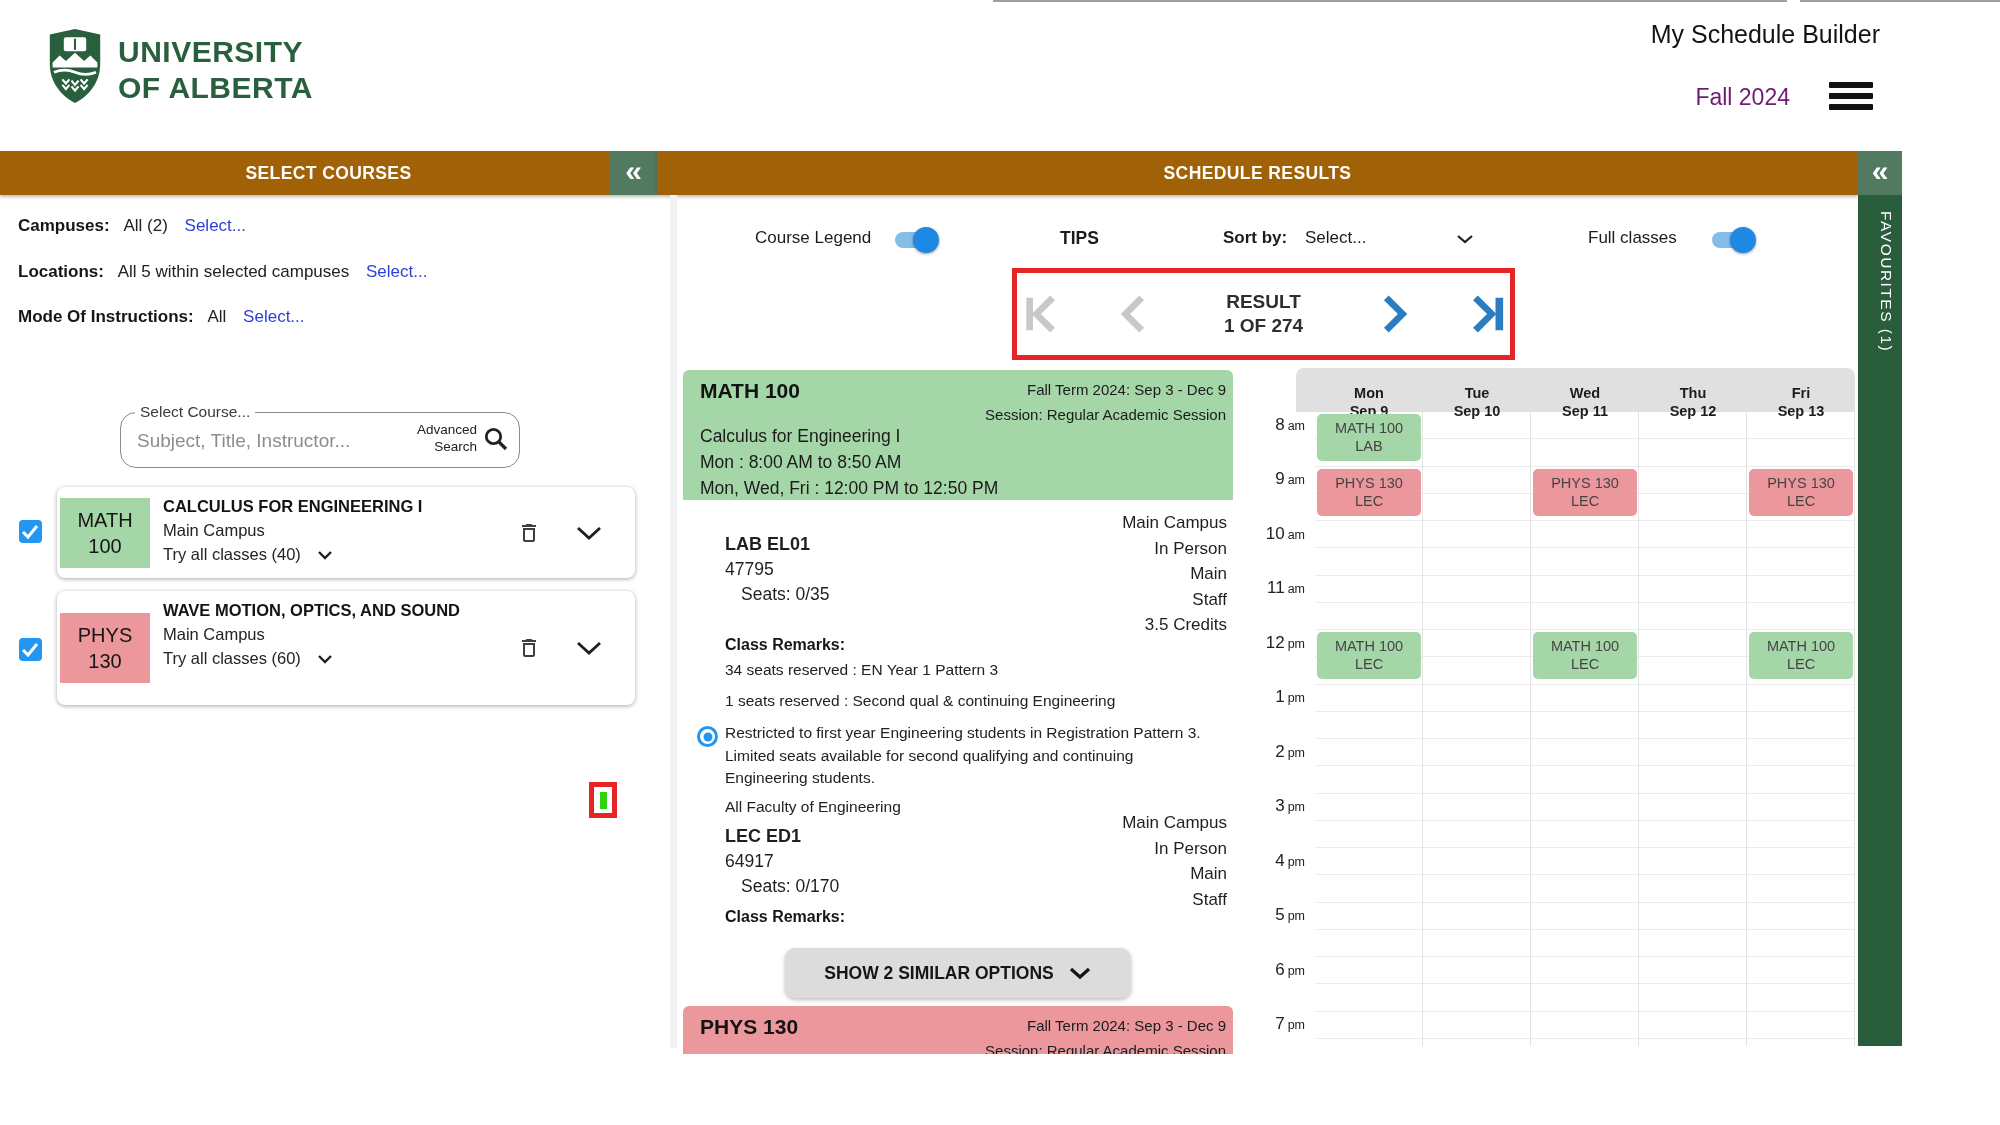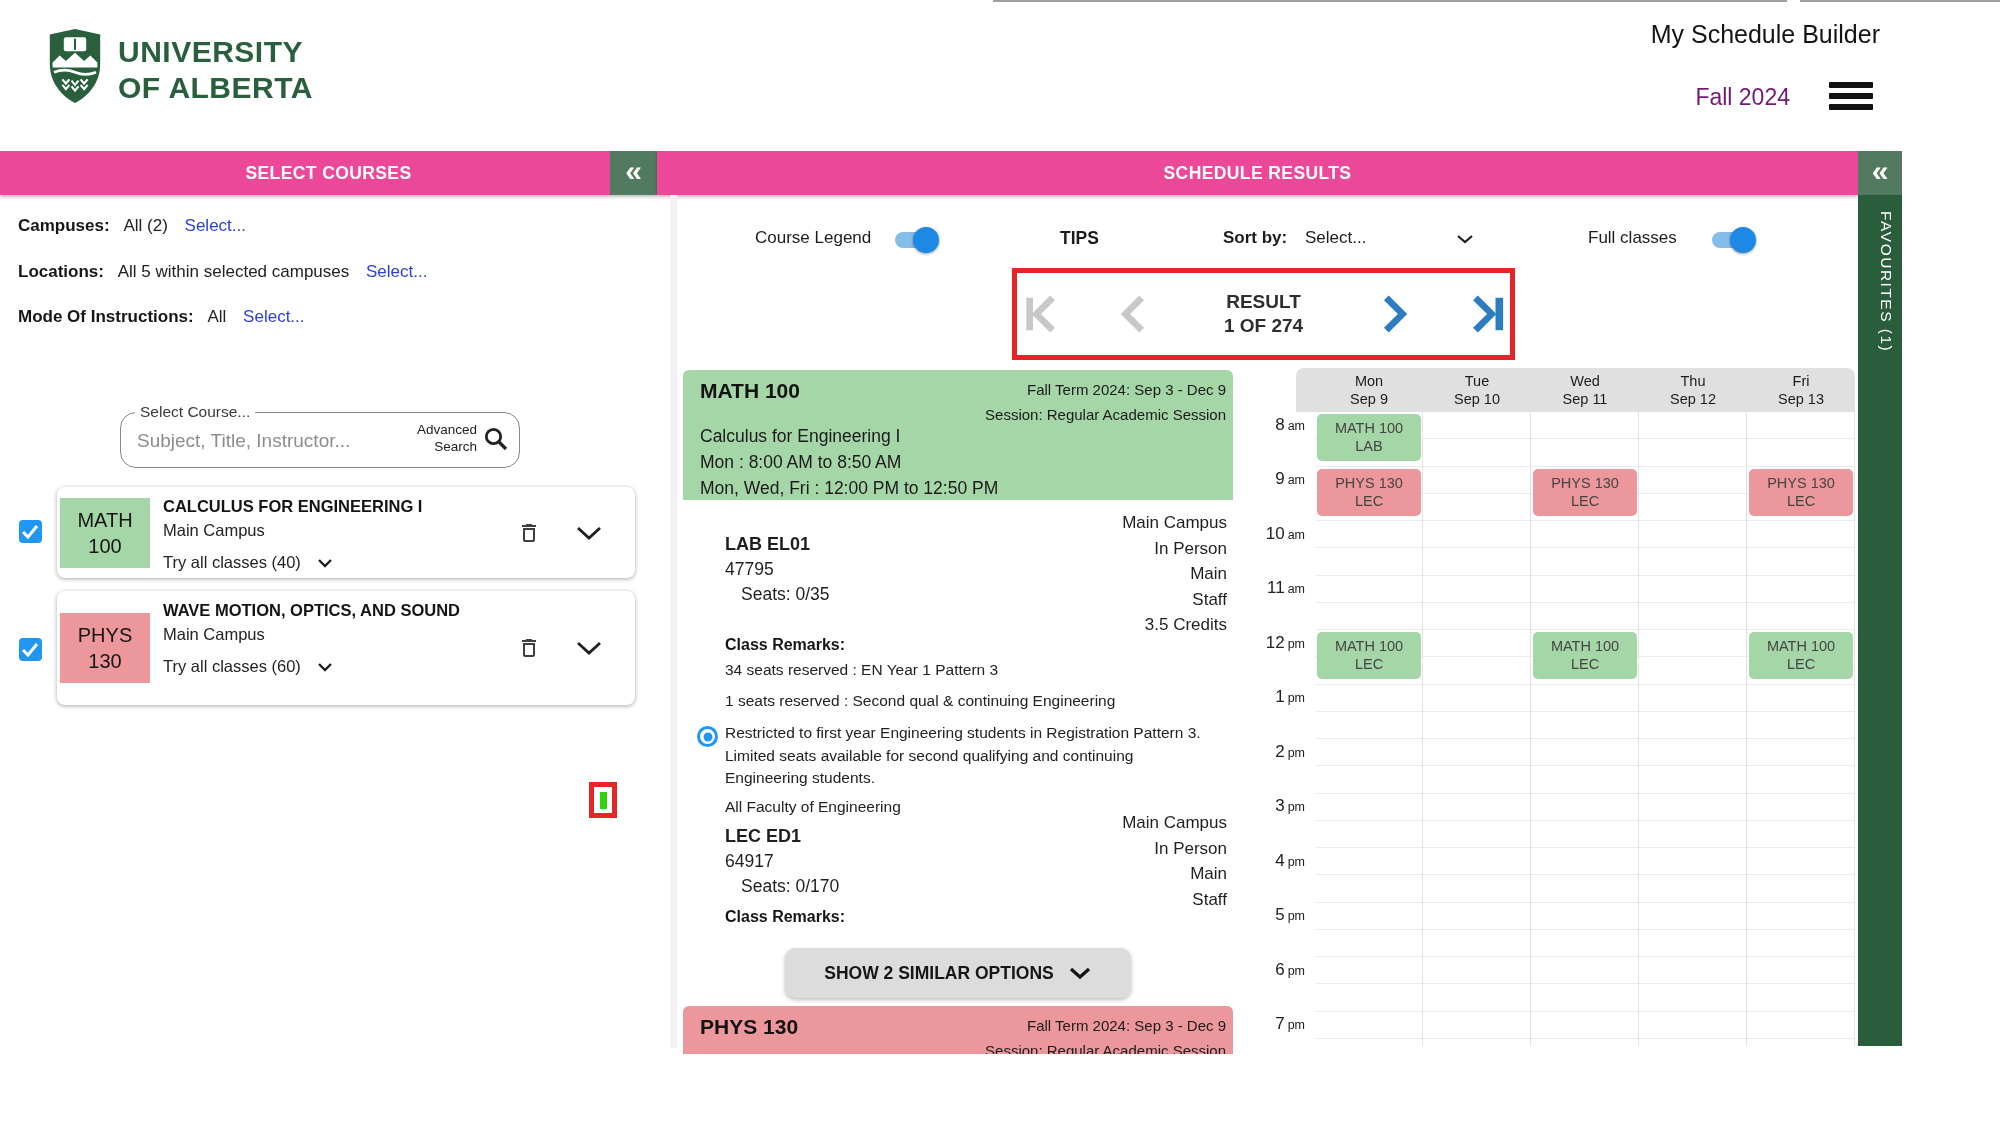--- a/index.html
+++ b/index.html
@@ -12,21 +12,21 @@
   .topline.b{left:1800px;width:200px;}
   .shield{position:absolute;left:47px;top:26px;width:56px;height:80px;}
   .logo-text{position:absolute;left:118px;top:34px;font-weight:bold;font-size:30px;line-height:36px;
              color:#2a5f3e;letter-spacing:0.5px;}
   .app-title{position:absolute;left:1620px;top:20px;width:260px;font-size:25px;color:#141414;text-align:right;}
   .term-label{position:absolute;left:1660px;top:84px;width:130px;font-size:23px;color:#701a75;text-align:right;}
   .hamburger{position:absolute;left:1829px;top:82px;width:44px;height:32px;cursor:pointer;}
   .hamburger div{height:6px;background:#111;border-radius:1px;margin-bottom:5px;}
 
   
-  .bar{position:absolute;top:151px;height:44px;background:#ec4899;color:#fff;
+  .bar{position:absolute;top:151px;height:44px;background:#a16207;color:#fff;
        display:flex;align-items:center;justify-content:center;
        font-size:17.5px;font-weight:bold;letter-spacing:0.4px;box-shadow:0 2px 3px rgba(0,0,0,0.25);}
   .bar.left{left:0;width:657px;}
   .bar.right{left:657px;width:1201px;}
   .collapse-btn{position:absolute;top:151px;width:47px;height:44px;background:#527a60;color:#fff;
                 display:flex;align-items:center;justify-content:center;font-size:30px;font-weight:bold;
                 cursor:pointer;line-height:1;padding-bottom:4px;box-sizing:border-box;}
   .collapse-btn.lpanel{left:610px;}
   .collapse-btn.fav{left:1858px;width:44px;}
   .fav-bar{position:absolute;left:1858px;top:195px;width:44px;height:851px;background:#2a5d3c;}
@@ -54,21 +54,21 @@
   .ccard.math{top:487px;height:91px;}
   .ccard.phys{top:591px;height:114px;}
   .badge{position:absolute;left:3px;top:50%;transform:translateY(-50%);width:90px;height:70px;
          display:flex;flex-direction:column;align-items:center;justify-content:center;
          font-size:20px;color:#161616;line-height:26px;}
   .badge.green{background:#a5d6a7;}
   .badge.red{background:#ec979c;}
   .cbody{position:absolute;left:106px;top:9px;width:350px;}
   .ctitle{font-weight:bold;font-size:16.5px;color:#141414;line-height:21px;}
   .ccampus{font-size:16.5px;color:#232323;margin-top:4px;}
-  .ctry{font-size:16.5px;color:#232323;margin-top:13px;display:flex;align-items:center;cursor:pointer;}
+  .ctry{font-size:16.5px;color:#232323;margin-top:5px;display:flex;align-items:center;cursor:pointer;}
   .ctry svg{margin-left:16px;}
   .card-trash{position:absolute;right:94px;top:50%;transform:translateY(-50%);width:24px;height:26px;cursor:pointer;}
   .card-expand{position:absolute;right:32px;top:50%;transform:translateY(-50%);width:28px;height:16px;cursor:pointer;}
   .checkbox{position:absolute;left:19px;width:23px;height:23px;background:#2196f3;border-radius:4px;cursor:pointer;}
   .checkbox.cb1{top:520px;} .checkbox.cb2{top:638px;}
 
   .mini-red-box{position:absolute;left:589px;top:782px;width:18px;height:26px;border:5px solid #e52528;
                 background:#fff;display:flex;align-items:center;justify-content:center;}
   .mini-green-bar{width:7px;height:17px;background:#2fd20c;}
   .lpanel-scroll{position:absolute;left:670px;top:195px;width:7px;height:853px;background:#f2f2f2;}
@@ -120,22 +120,22 @@
   .radio-text{margin-left:28px;font-size:15.5px;line-height:22.5px;color:#222;width:480px;}
   .radio-fac{margin-left:28px;font-size:15.5px;margin-top:8px;color:#222;}
   .show-btn{position:absolute;left:785px;top:948px;width:346px;height:50px;background:#dcdcdc;border-radius:10px;
             display:flex;align-items:center;justify-content:center;font-weight:bold;font-size:17.5px;color:#161616;
             cursor:pointer;box-shadow:0 2px 4px rgba(0,0,0,0.25);}
   .show-btn svg{margin-left:14px;}
 
   
   .cal-header{position:absolute;left:1296px;top:368px;width:559px;height:44px;background:#e0e0e0;
               border-radius:8px 8px 0 0;display:flex;padding-left:19px;box-sizing:border-box;}
-  .day-cell{width:108px;text-align:center;font-weight:normal;font-size:14.5px;line-height:17.5px;
-            color:#1c1c1c;padding-top:5px;}
+  .day-cell{width:108px;text-align:center;font-weight:bold;font-size:14.5px;line-height:17.5px;
+            color:#1c1c1c;padding-top:17px;}
   .cal-grid{position:absolute;left:1315px;top:412px;width:540px;height:634px;
             border-right:1px solid #e3e3e3;box-sizing:border-box;
             background-image:
               repeating-linear-gradient(to right, transparent 0 107px, #e3e3e3 107px 108px),
               repeating-linear-gradient(to bottom, transparent 0 26.3px, #ececec 26.3px 27.25px),
               repeating-linear-gradient(to bottom, transparent 0 53.5px, #dcdcdc 53.5px 54.5px);}
   .time-label{position:absolute;left:1243px;width:62px;text-align:right;white-space:nowrap;color:#222;}
   .time-label .num{font-size:17px;}
   .time-label .unit{font-size:12.5px;margin-left:3px;}
   .t0{top:415px;} .t1{top:469px;} .t2{top:524px;} .t3{top:578px;} .t4{top:633px;} .t5{top:687px;}

